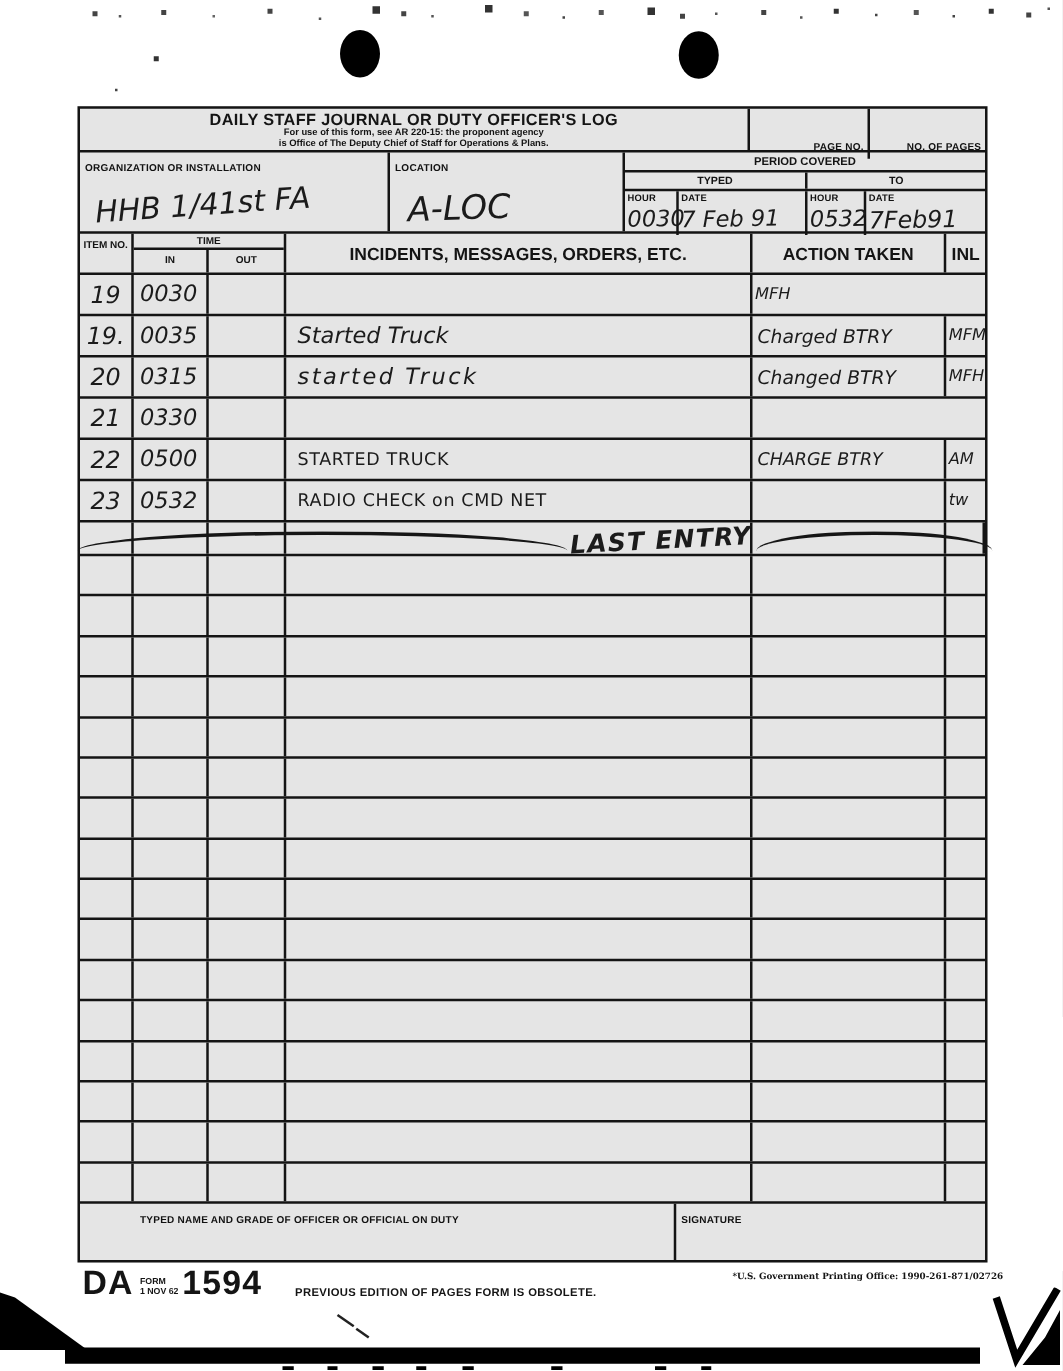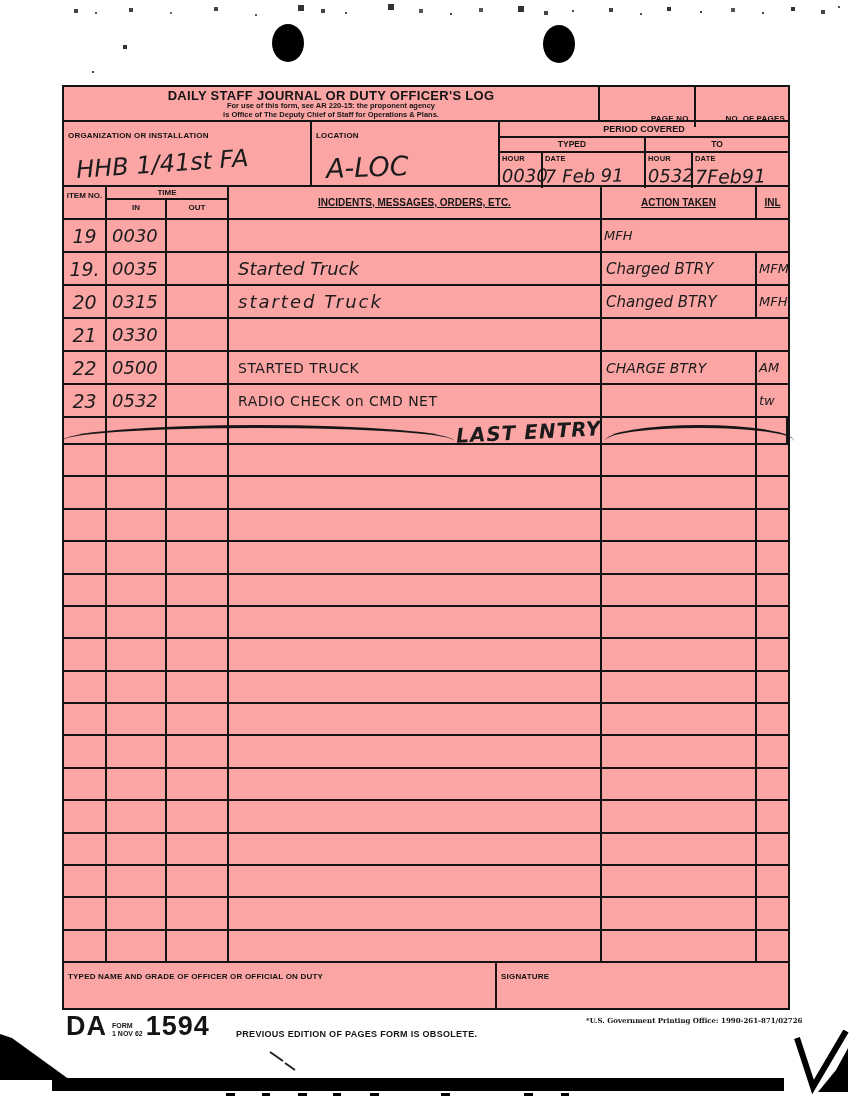--- a/index.html
+++ b/index.html
@@ -21,21 +21,21 @@
       610px 9px 0 1px #444, 640px 13px 0 #555, 668px 8px 0 1px #333, 700px 11px 0 #444,
       732px 9px 0 1px #555, 762px 12px 0 #444, 792px 8px 0 1px #333, 822px 11px 0 1px #444,
       838px 6px 0 #555, 124px 46px 0 1px #333, 92px 71px 0 #444, 166px 176px 0 #333,
       340px 642px 0 1px #555, 400px 660px 0 #666, 460px 658px 0 1px #555, 502px 662px 0 #666,
       542px 660px 0 1px #555, 610px 640px 0 #666, 700px 520px 0 #777, 640px 500px 0 #666;
   }
   
   .form{
     position:absolute;left:62px;top:85px;width:728px;height:925px;
     border:2px solid #141414;box-sizing:border-box;
-    display:flex;flex-direction:column;background:#fca5a5;
+    display:flex;flex-direction:column;background:#e5e5e5;
   }
   .b-r{border-right:2px solid #141414;}
   .lbl{font-size:8px;font-weight:bold;letter-spacing:.2px;color:#111;}
   
   .sec-top{height:35px;display:flex;flex:none;border-bottom:2px solid #141414;box-sizing:border-box;}
   .title-cell{width:536px;box-sizing:border-box;text-align:center;padding-top:2px;}
   .form-title{font-size:13px;font-weight:bold;letter-spacing:.3px;line-height:1;}
   .form-sub{font-size:7.5px;font-weight:bold;line-height:1.15;}
   .small-box{width:96px;box-sizing:border-box;padding:20px 3px;text-align:right;}
   .small-box:last-child{width:auto;flex:1;}
@@ -63,21 +63,21 @@
   .pv-d2 .pv-hw{font-size:19px;}
   
   .sec-thead{height:33px;flex:none;display:grid;grid-template-columns:43px 122px 373px 155px 1fr;border-bottom:2px solid #141414;box-sizing:border-box;}
   .th{box-sizing:border-box;text-align:center;font-size:8px;font-weight:bold;}
   .th-item{padding-top:4px;line-height:1.2;}
   .th-time{display:flex;flex-direction:column;}
   .tt-lab{height:13px;flex:none;border-bottom:2px solid #141414;box-sizing:border-box;padding-top:1px;}
   .tt-io{flex:1;display:flex;}
   .tt-in{width:60px;box-sizing:border-box;border-right:2px solid #141414;padding-top:3px;}
   .tt-out{flex:1;padding-top:3px;}
-  .th-mid{display:flex;align-items:center;justify-content:center;font-size:10px;text-decoration:underline;}
+  .th-mid{display:flex;align-items:center;justify-content:center;font-size:14px;}
   
   .trow{display:grid;grid-template-columns:43px 60px 62px 373px 155px 1fr;border-bottom:2px solid #141414;box-sizing:border-box;}
   .trow>div{box-sizing:border-box;border-right:2px solid #141414;}
   .trow>div:last-child{border-right:none;}
   .filled{height:33px;flex:none;}
   .filled>div{display:flex;align-items:center;}
   .c-item{justify-content:center;font-size:19px;}
   .c-in{padding-left:5px;font-size:18px;}
   .c-inc{padding-left:9px;font-size:18px;white-space:nowrap;}
   .c-act{padding-left:4px;font-size:15px;white-space:nowrap;}
@@ -90,21 +90,21 @@
   .le-overlay{position:absolute;left:-2px;right:-6px;top:0;bottom:0;display:flex;align-items:center;}
   .arc{border-top:3px solid #161616;height:16px;box-sizing:border-box;margin-top:4px;}
   .arc-l{width:392px;border-radius:50% 50% 0 0/100% 100% 0 0;}
   .arc-r{flex:1;border-radius:50% 50% 0 0/100% 100% 0 0;}
   .le-text{font-family:"DejaVu Sans",sans-serif;font-style:italic;font-weight:bold;font-size:20px;
     letter-spacing:1px;white-space:nowrap;transform:rotate(-3deg);margin:2px 4px 0 2px;}
   
   .empty-rows{flex:1;display:flex;flex-direction:column;}
   .erow{flex:1;}
   
-  .sec-foot{height:45px;flex:none;display:flex;}
+  .sec-foot{height:45px;flex:none;display:flex;margin-left:44px;}
   .typed-cell{width:433px;box-sizing:border-box;padding:2px 4px;}
   .sig-cell{flex:1;box-sizing:border-box;padding:2px 4px;}
   
   .da-line{position:absolute;left:66px;top:1013px;display:flex;align-items:flex-start;}
   .da-big{font-size:27px;font-weight:bold;letter-spacing:1px;line-height:1;}
   .da-small{font-size:7px;font-weight:bold;line-height:1.1;margin:9px 3px 0 5px;white-space:nowrap;}
   .obsolete{position:absolute;left:236px;top:1029px;font-size:9px;font-weight:bold;letter-spacing:.3px;}
   .gpo{position:absolute;left:586px;top:1016px;font-size:7px;font-weight:bold;font-family:"DejaVu Serif",serif;}
   
   .bottom-svg{position:absolute;left:0;top:1030px;}

